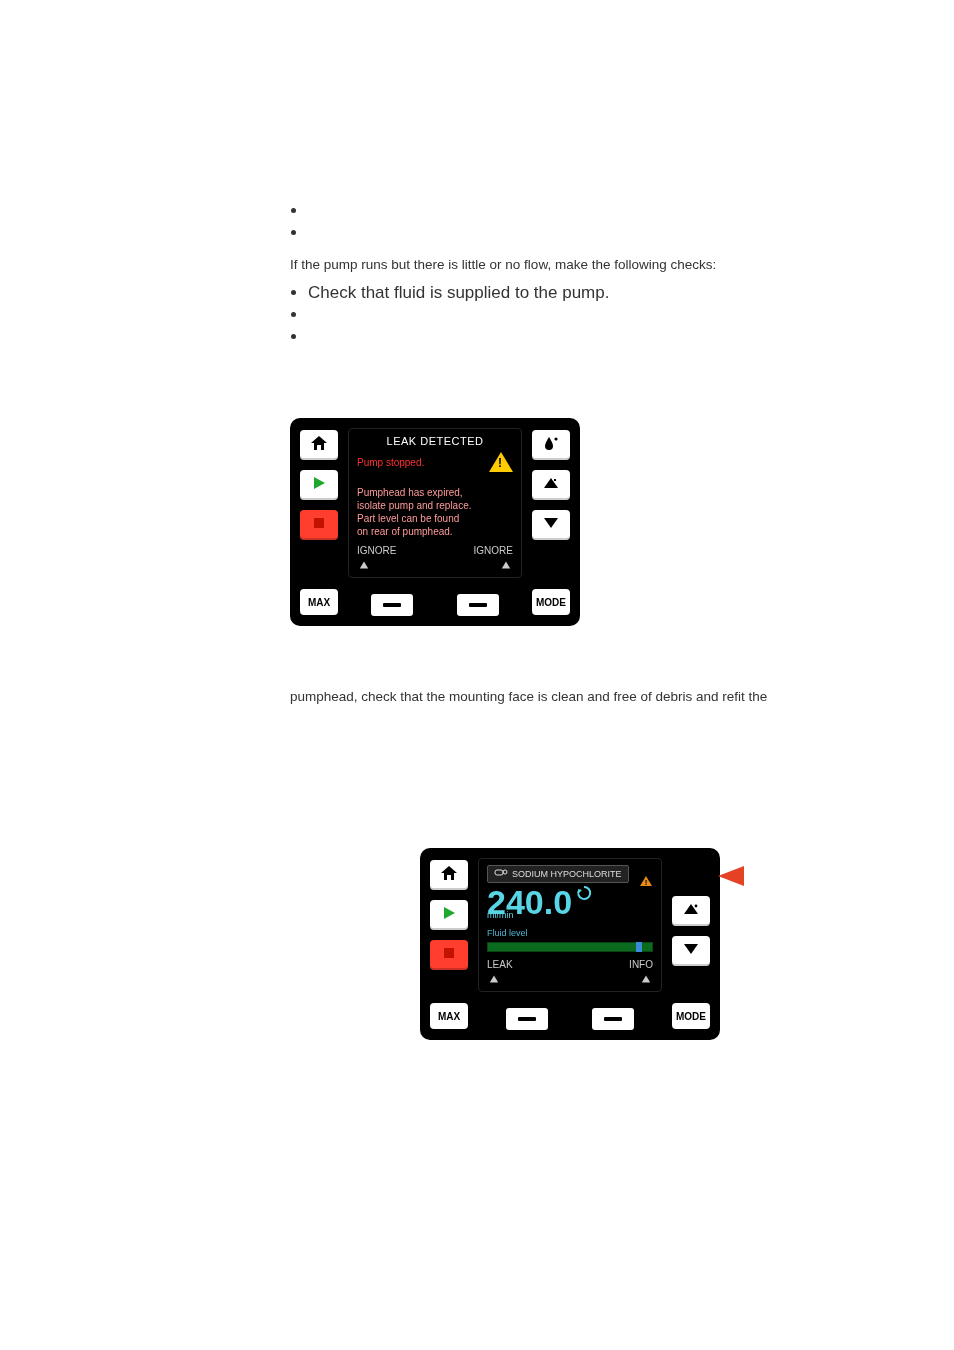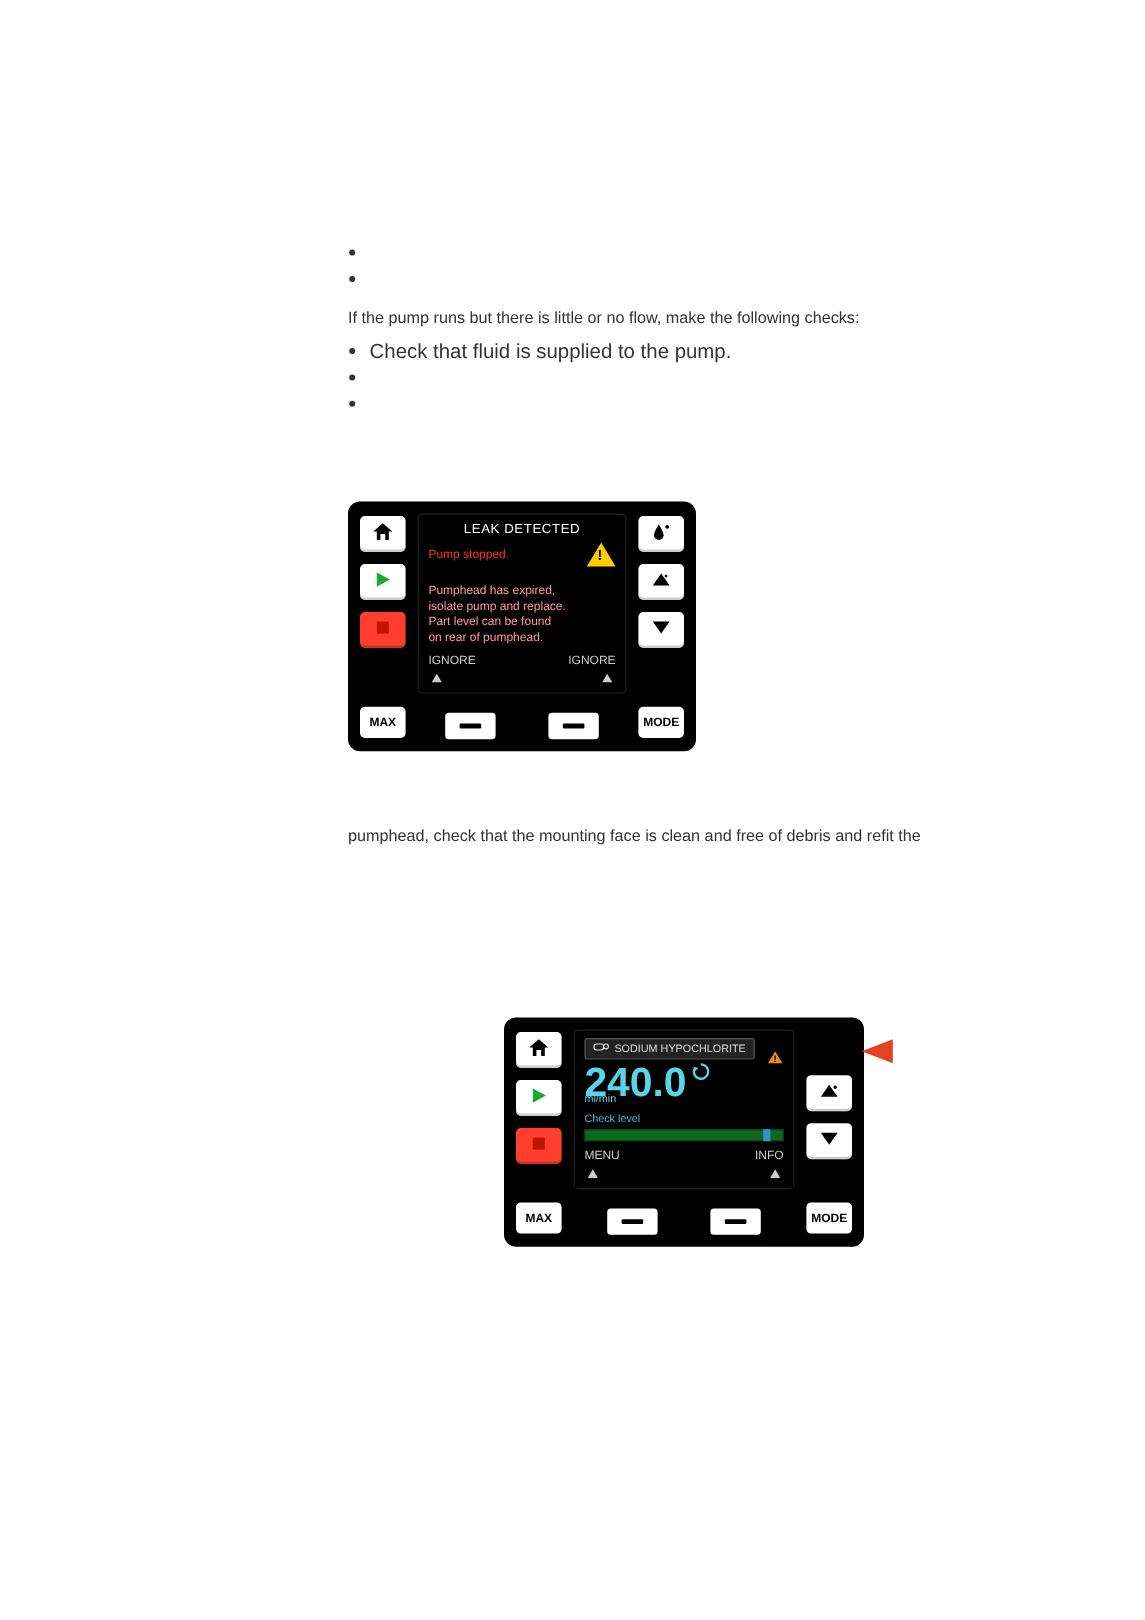--- a/index.html
+++ b/index.html
@@ -194,27 +194,27 @@
                 <span class="big-num">240.0</span>
                 <span>
                   <svg width="16" height="16">
                       <path d="M8 2 a6 6 0 1 1 -5 3" fill="none" stroke="#58d6e6" stroke-width="2"></path>
                       <polygon points="2,4 6,5 3,8" fill="#58d6e6"></polygon>
                     </svg>
                 </span>
               </div>
               <div class="unit" style="text-align:left;margin-top:-10px;">ml/min</div>
               <div style="margin-top:4px;">
-                <span style="font-size:9px;color:#4fb6d6;">Check level</span>
+                <span style="font-size:9px;color:#4fb6d6;">Fluid level</span>
                 <div class="fluid-bar">
                     <div class="fluid-marker"></div>
                   </div>
               </div>
               <div class="screen-row">
-                <span>MENU</span>
+                <span>LEAK</span>
                 <span>INFO</span>
               </div>
               <div style="display:flex;justify-content:space-between;margin-top:2px;">
                 <span class="tri-up" style="transform:scale(0.6);"></span>
                 <span class="tri-up" style="transform:scale(0.6);"></span>
               </div>
             </div>
           </div>
           <div class="side-col right">
             <div style="height:30px;"></div>

